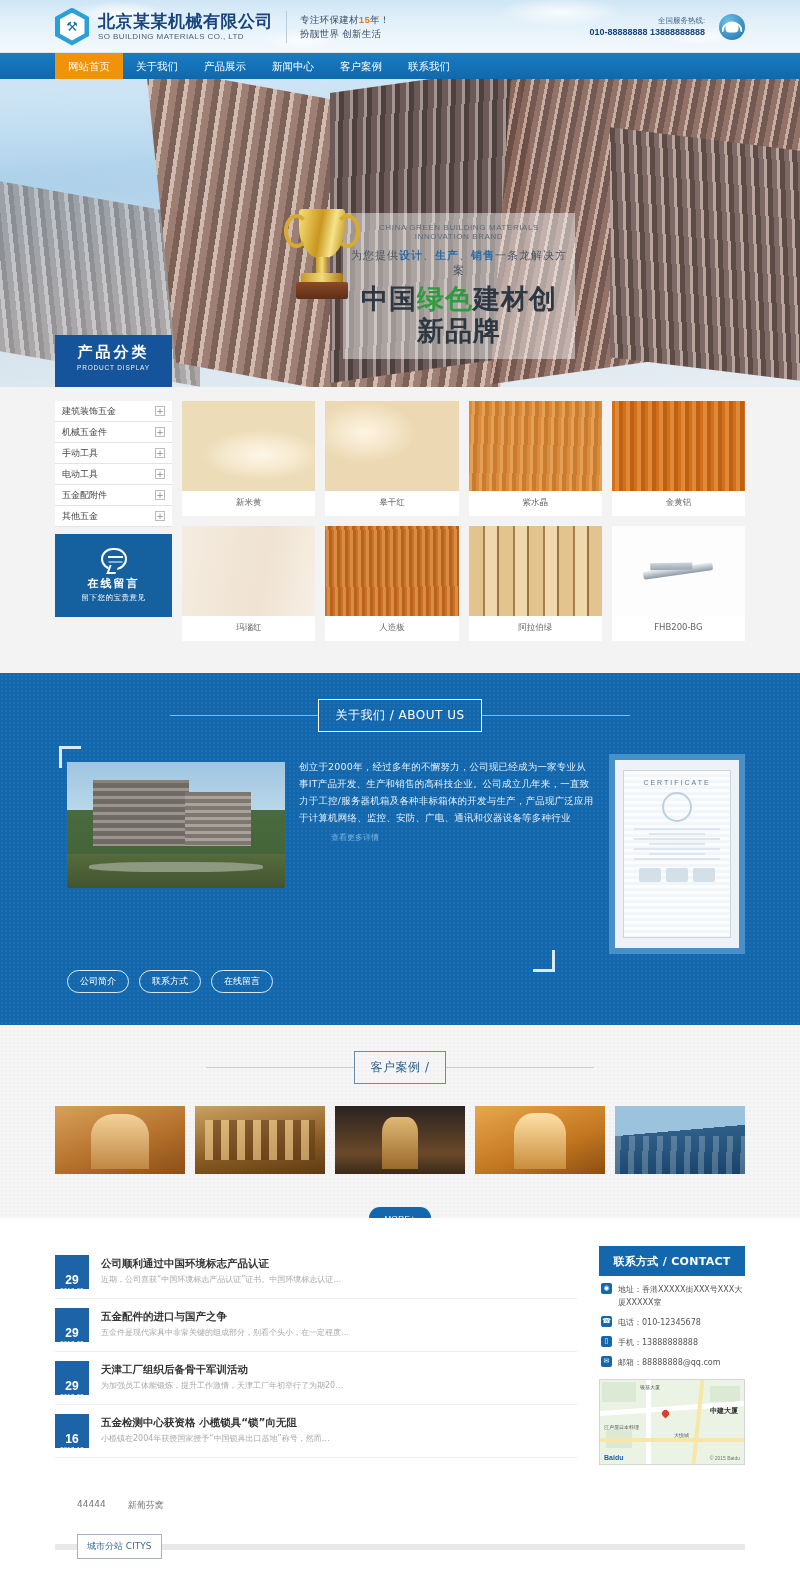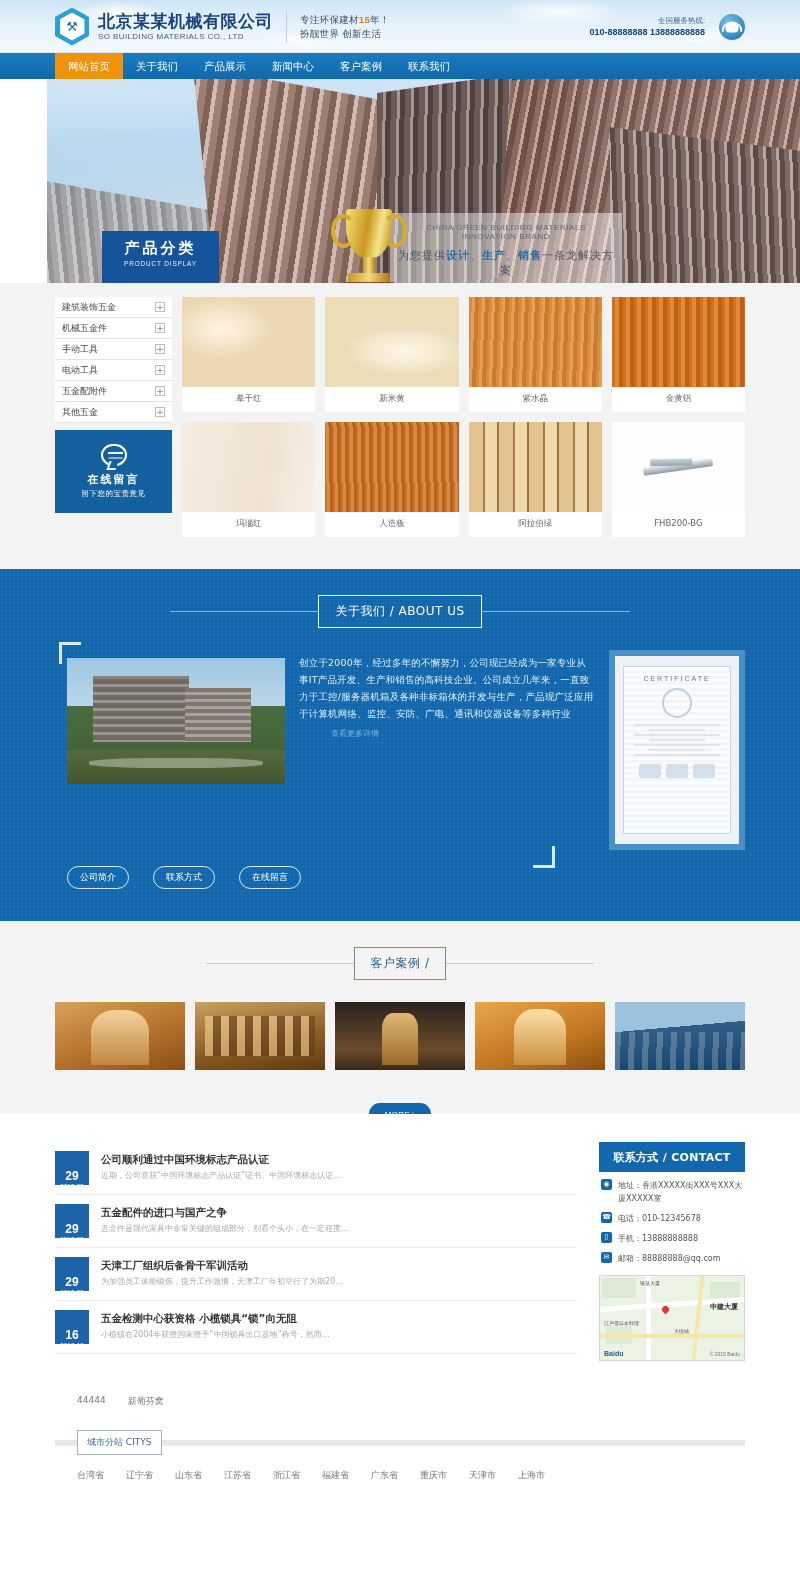--- a/index.html
+++ b/index.html
@@ -85,23 +85,22 @@
   .nav-in { width: 690px; margin: 0 auto; display: flex; height: 26px; }
   .nav-item {
     min-width: 62px; padding: 0 13px; height: 26px; line-height: 26px;
     color: #fff; font-size: 10.5px; text-align: center; cursor: pointer;
     font-family: "DejaVu Sans", sans-serif;
   }
   .nav-item.active { background: #f0920a; }
 
   
   .banner {
-    height: 204px; position: relative; overflow: hidden;
+    height: 308px; position: relative; overflow: hidden;
     background: linear-gradient(175deg, #bfdcf0 0%, #a9cfe9 25%, #cfe0ec 60%, #e7eef3 100%);
-    margin-left: 47px;
   }
   .bld-a {
     position: absolute; right: -30px; top: -20px; width: 330px; height: 300px;
     background: repeating-linear-gradient(97deg, #8e6a5e 0 6px, #c9a99b 6px 9px, #6d4f46 9px 15px);
     transform: skewY(-12deg) rotate(4deg); opacity: .93;
   }
   .bld-a2 {
     position: absolute; right: 0px; top: 60px; width: 190px; height: 230px;
     background: repeating-linear-gradient(88deg, #7d6a66 0 5px, #b9a59e 5px 8px, #5d4b46 8px 13px);
     transform: skewY(7deg);
@@ -294,21 +293,21 @@
   }
   .cert .cert-in { border: 1px solid #c9d6e0; height: 100%; padding: 8px 6px;
     background: repeating-linear-gradient(180deg,#fbfcfd 0 3px,#f2f6f9 3px 6px); }
   .cert .ct { text-align:center; font-size: 7px; letter-spacing: 2px; color: #5b7c99; }
   .cert .seal { width: 30px; height: 30px; border-radius:50%; border:2px solid #bcd0de;
     margin: 6px auto; }
   .cert .ln2 { height: 2px; background: #dde6ed; margin: 3px 4px; }
   .cert .ln2.s { width: 60%; margin-left: auto; margin-right: auto; }
   .cert .logos { display:flex; gap:5px; justify-content:center; margin-top: 8px; }
   .cert .logos i { width: 22px; height: 14px; background: #d3e0ea; border-radius: 2px; }
-  .abt-btns { display: flex; gap: 24px; margin: 16px 0 0 12px; }
+  .abt-btns { display: flex; gap: 10px; margin: 16px 0 0 12px; }
   .abt-btn {
     border: 1px solid rgba(255,255,255,.85); color: #fff; font-size: 9px;
     padding: 4px 12px; border-radius: 12px; cursor: pointer;
     font-family: "DejaVu Sans", sans-serif;
   }
 
   
   .cases { background: #f5f5f5; padding: 26px 0 0; position: relative;
     background-image: radial-gradient(rgba(0,0,0,.02) 1px, transparent 1px);
     background-size: 4px 4px; }
@@ -496,26 +495,26 @@
             <div class="msg-ico">
                 <i></i>
               </div>
             <div class="t">在线留言</div>
             <div class="s">留下您的宝贵意见</div>
           </div>
         </div>
         <div class="grid-col">
           <div class="prow" id="prow1">
               <div class="pcard">
+                <div class="pimg tex-cream2"></div>
+                <div class="pname">新米黄</div>
+              </div>
+              <div class="pcard">
                 <div class="pimg tex-cream"></div>
                 <div class="pname">皋干红</div>
-              </div>
-              <div class="pcard">
-                <div class="pimg tex-cream2"></div>
-                <div class="pname">新米黄</div>
               </div>
               <div class="pcard">
                 <div class="pimg tex-wood1"></div>
                 <div class="pname">紫水晶</div>
               </div>
               <div class="pcard">
                 <div class="pimg tex-wood2"></div>
                 <div class="pname">金黄铝</div>
               </div>
             </div>

